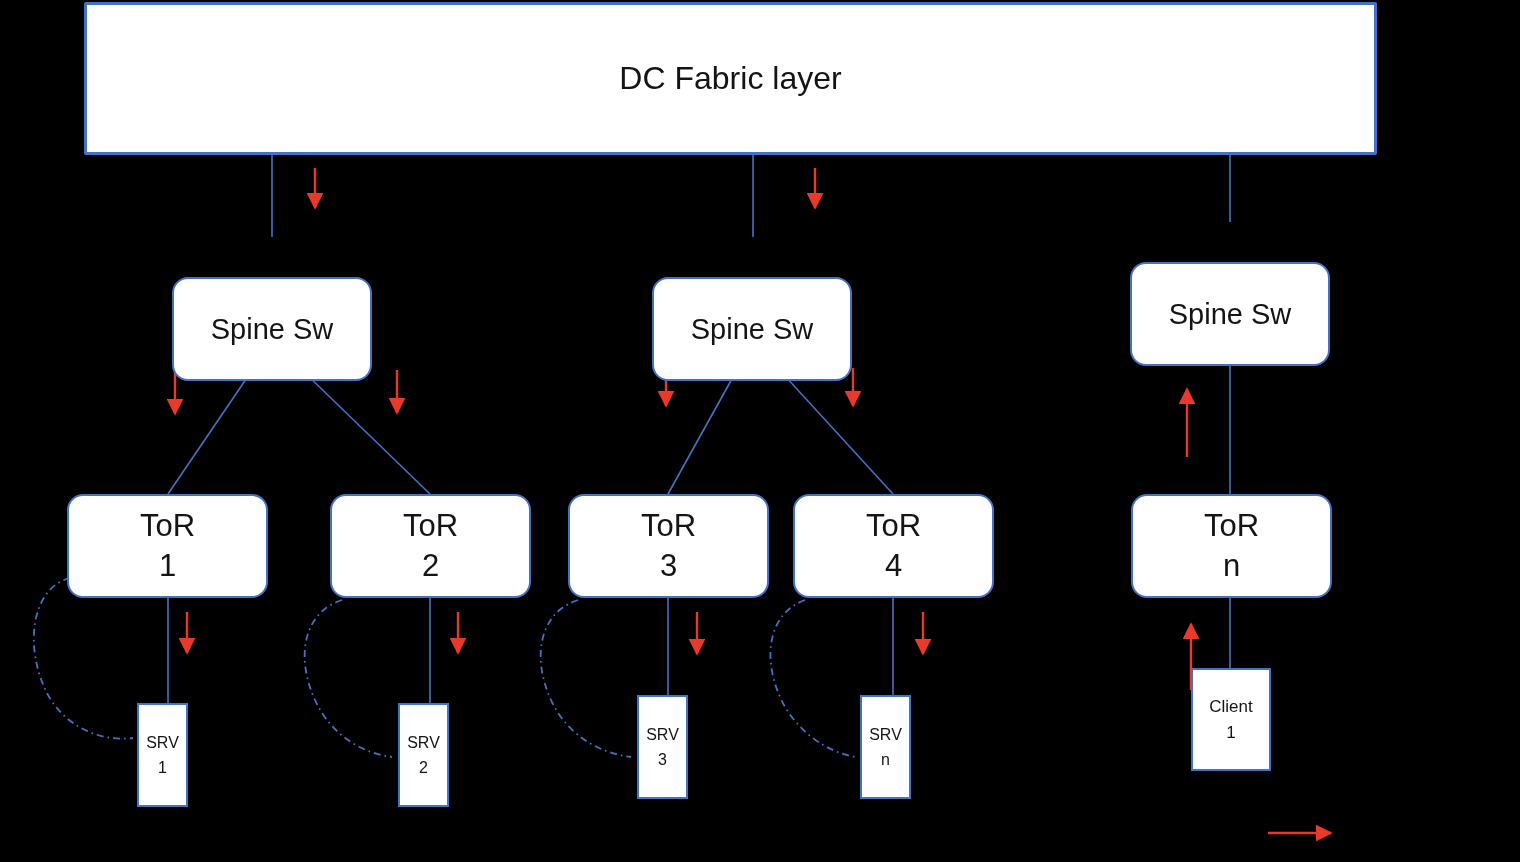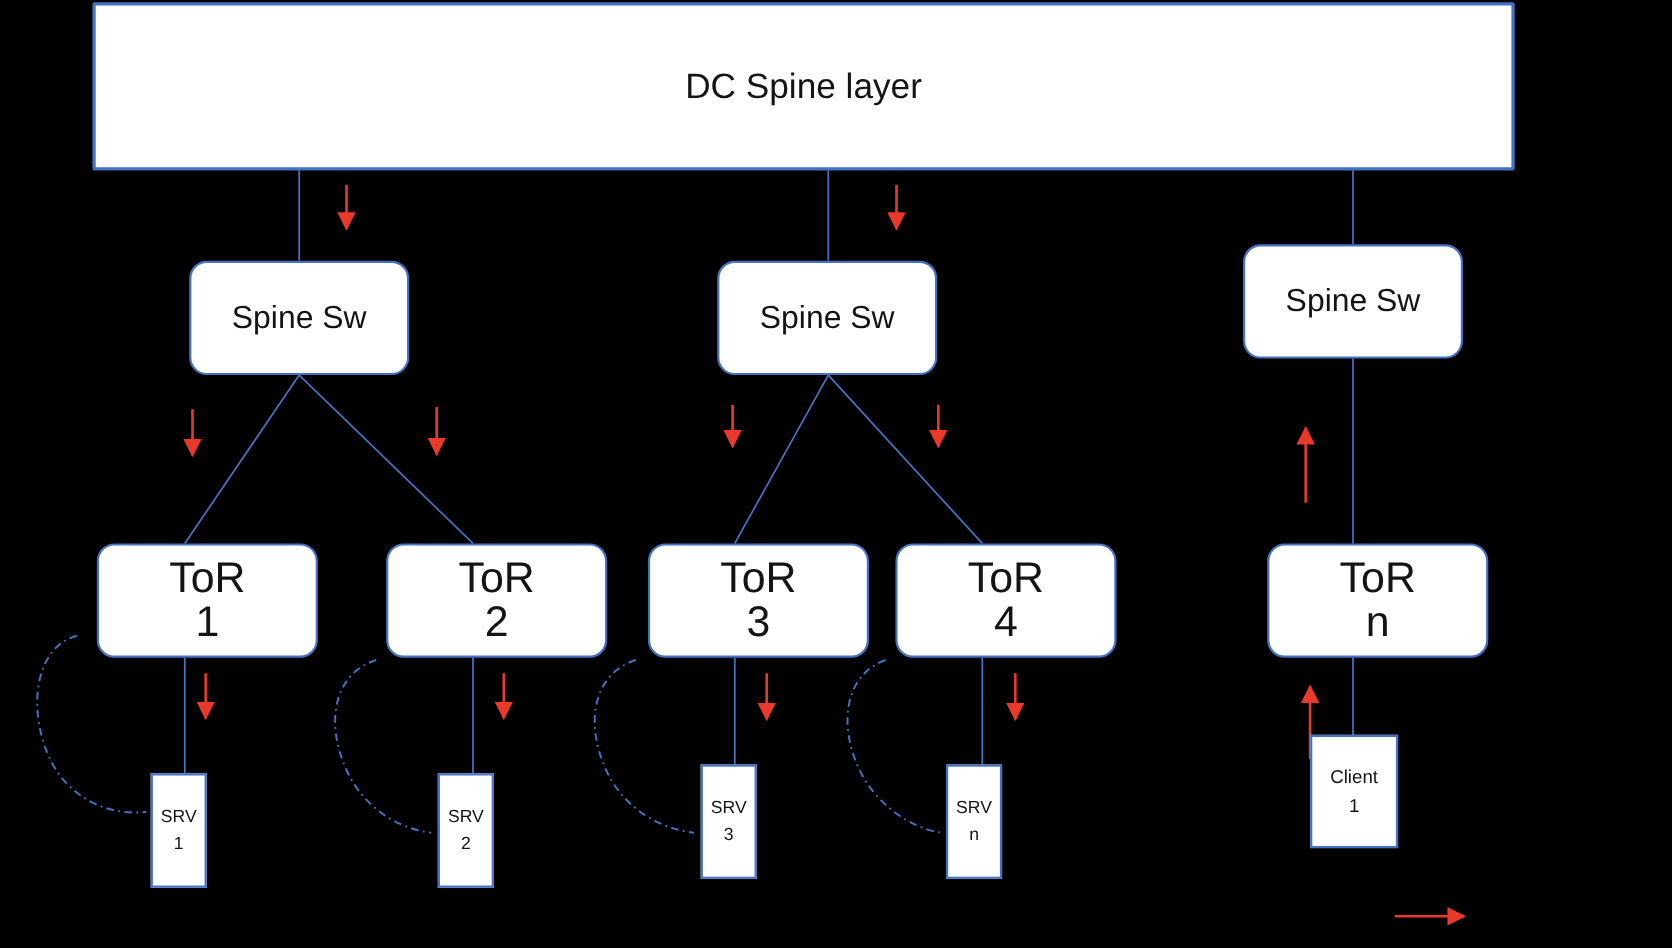--- a/index.html
+++ b/index.html
@@ -33,30 +33,30 @@
   .fabric{
     left:84px;top:2px;width:1293px;height:153px;
     border-width:3px;
     font-size:32px;
     border-radius:2px;
   }
   .spine{
     width:200px;height:104px;
     border-radius:16px;
     font-size:29px;
+    margin-top:40px;
   }
   .spine.s1{left:172px;top:237px;}
   .spine.s2{left:652px;top:237px;}
   .spine.sn{left:1130px;top:222px;}
   .tor{
     width:201px;height:104px;
     border-radius:16px;
-    font-size:39px;
+    font-size:31px;
     line-height:40px;
-    margin-left:21px;
   }
   .tor.t1{left:67px;top:494px;}
   .tor.t2{left:330px;top:494px;}
   .tor.t3{left:568px;top:494px;}
   .tor.t4{left:793px;top:494px;}
   .tor.tn{left:1131px;top:494px;}
   .srv{
     width:51px;height:104px;
     font-size:16px;
     line-height:25px;
@@ -120,21 +120,21 @@
       <path marker-end="url(#redhead)" d="M458,612 V653"></path>
       <path marker-end="url(#redhead)" d="M697,612 V654"></path>
       <path marker-end="url(#redhead)" d="M923,612 V654"></path>
       <path marker-end="url(#redhead)" d="M1187,457 V389"></path>
       <path marker-end="url(#redhead)" d="M1191,690 V624"></path>
       <path marker-end="url(#redhead)" d="M1268,833 H1331"></path>
     </g>
   </svg>
 
   <div class="node fabric">
-    <span class="lbl">DC Spine layer</span>
+    <span class="lbl">DC Fabric layer</span>
   </div>
 
   <div class="node spine s1">
     <span class="lbl">Spine Sw</span>
   </div>
   <div class="node spine s2">
     <span class="lbl">Spine Sw</span>
   </div>
   <div class="node spine sn">
     <span class="lbl">Spine Sw</span>

